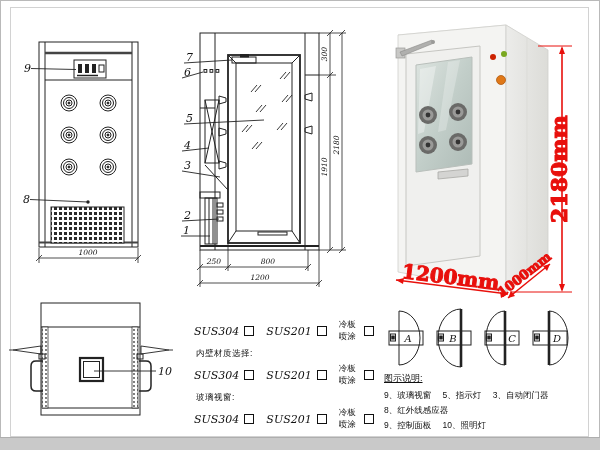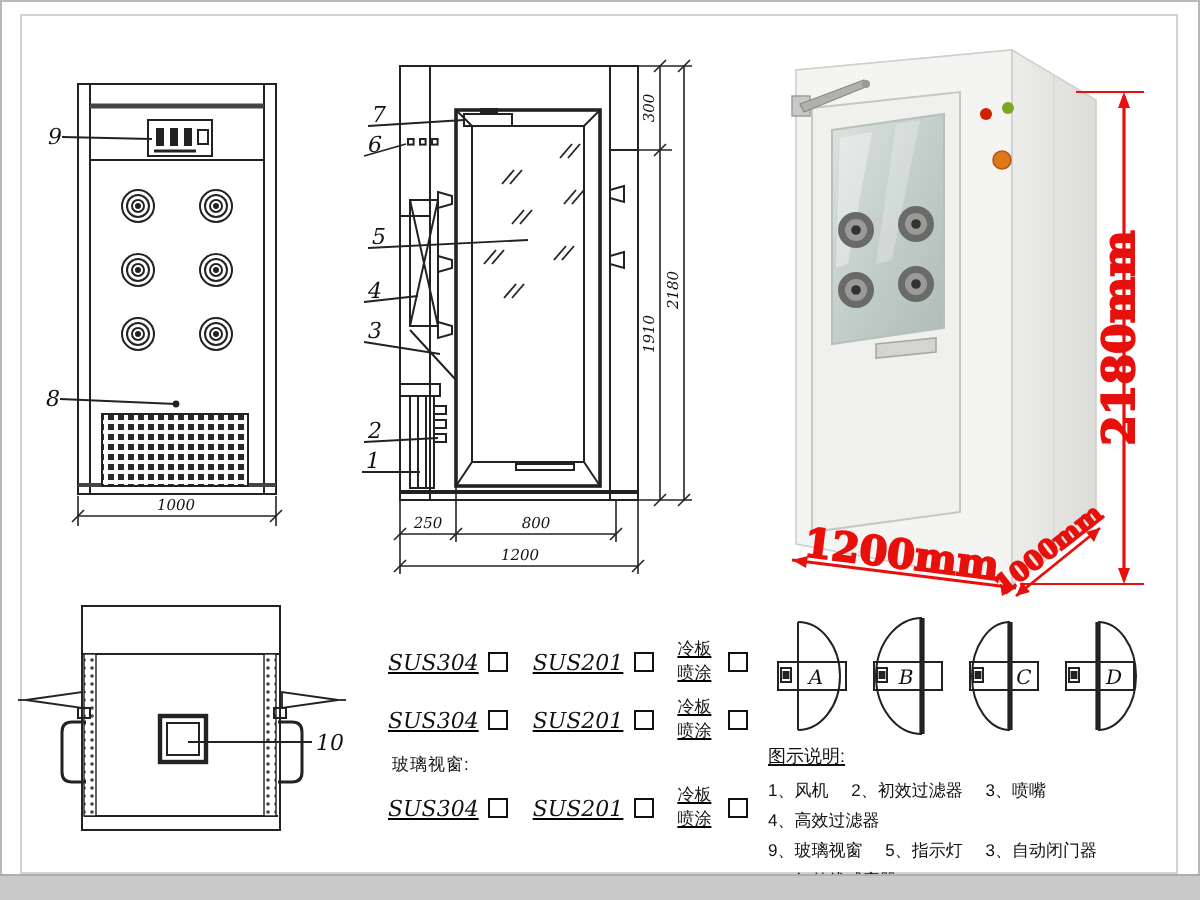--- a/index.html
+++ b/index.html
@@ -14,21 +14,21 @@
   .abs{position:absolute;}
 
   svg text{font-family:"DejaVu Serif",serif;font-style:italic;fill:#111;}
   text.callout{font-size:11px;}
   text.dim{font-size:7.5px;}
   text.door-letter{font-size:10px;}
 
   
   .materials{left:194px;top:316px;width:180px;}
   .mat-title{font-size:8.5px;color:#111;margin:5px 0 2px 2px;letter-spacing:0.5px;}
-  .mat-row{display:flex;align-items:center;margin:3px 0 5px 0;text-decoration:underline;}
+  .mat-row{display:flex;align-items:center;margin:3px 0 5px 0;}
   .mat-row .sus{font-size:11px;font-style:italic;font-family:"DejaVu Serif",serif;color:#111;}
   .mat-row .cn{font-size:8.5px;color:#111;}
   .cb{display:inline-block;width:8px;height:8px;border:1.6px solid #111;margin:0 12px 0 5px;flex:none;}
   .cb:last-child{margin-right:0;}
 
   
   .doors{left:386px;top:304px;width:192px;display:flex;gap:7px;}
 
   
   .legend{left:384px;top:372px;width:200px;color:#111;}
@@ -367,20 +367,21 @@
 
 <div class="abs materials">
   <div class="mat-row">
     <span class="sus">SUS304</span>
       <span class="cb"></span>
     <span class="sus">SUS201</span>
       <span class="cb"></span>
     <span class="cn">冷板喷涂</span>
       <span class="cb"></span>
   </div>
+  <div class="mat-title">内壁材质选择:</div>
   <div class="mat-row">
     <span class="sus">SUS304</span>
       <span class="cb"></span>
     <span class="sus">SUS201</span>
       <span class="cb"></span>
     <span class="cn">冷板喷涂</span>
       <span class="cb"></span>
   </div>
   <div class="mat-title">玻璃视窗:</div>
   <div class="mat-row">
@@ -432,26 +433,20 @@
       <line x1="19" y1="7" x2="19" y2="61" stroke-width="2.6"></line>
       <path d="M19 7 A 19 27 0 0 1 19 61"></path>
     </g>
     <text class="door-letter" x="27" y="38" text-anchor="middle">D</text>
   </svg>
 </div>
 
 <div class="abs legend">
   <div class="legend-title">图示说明:</div>
   <div class="legend-row">
-    <span>1、风机</span>
-    <span>2、初效过滤器</span>
-    <span>3、喷嘴</span>
-    <span>4、高效过滤器</span>
-  </div>
-  <div class="legend-row">
     <span>9、玻璃视窗</span>
     <span>5、指示灯</span>
     <span>3、自动闭门器</span>
     <span>8、红外线感应器</span>
   </div>
   <div class="legend-row">
     <span>9、控制面板</span>
     <span>10、照明灯</span>
   </div>
 </div>

